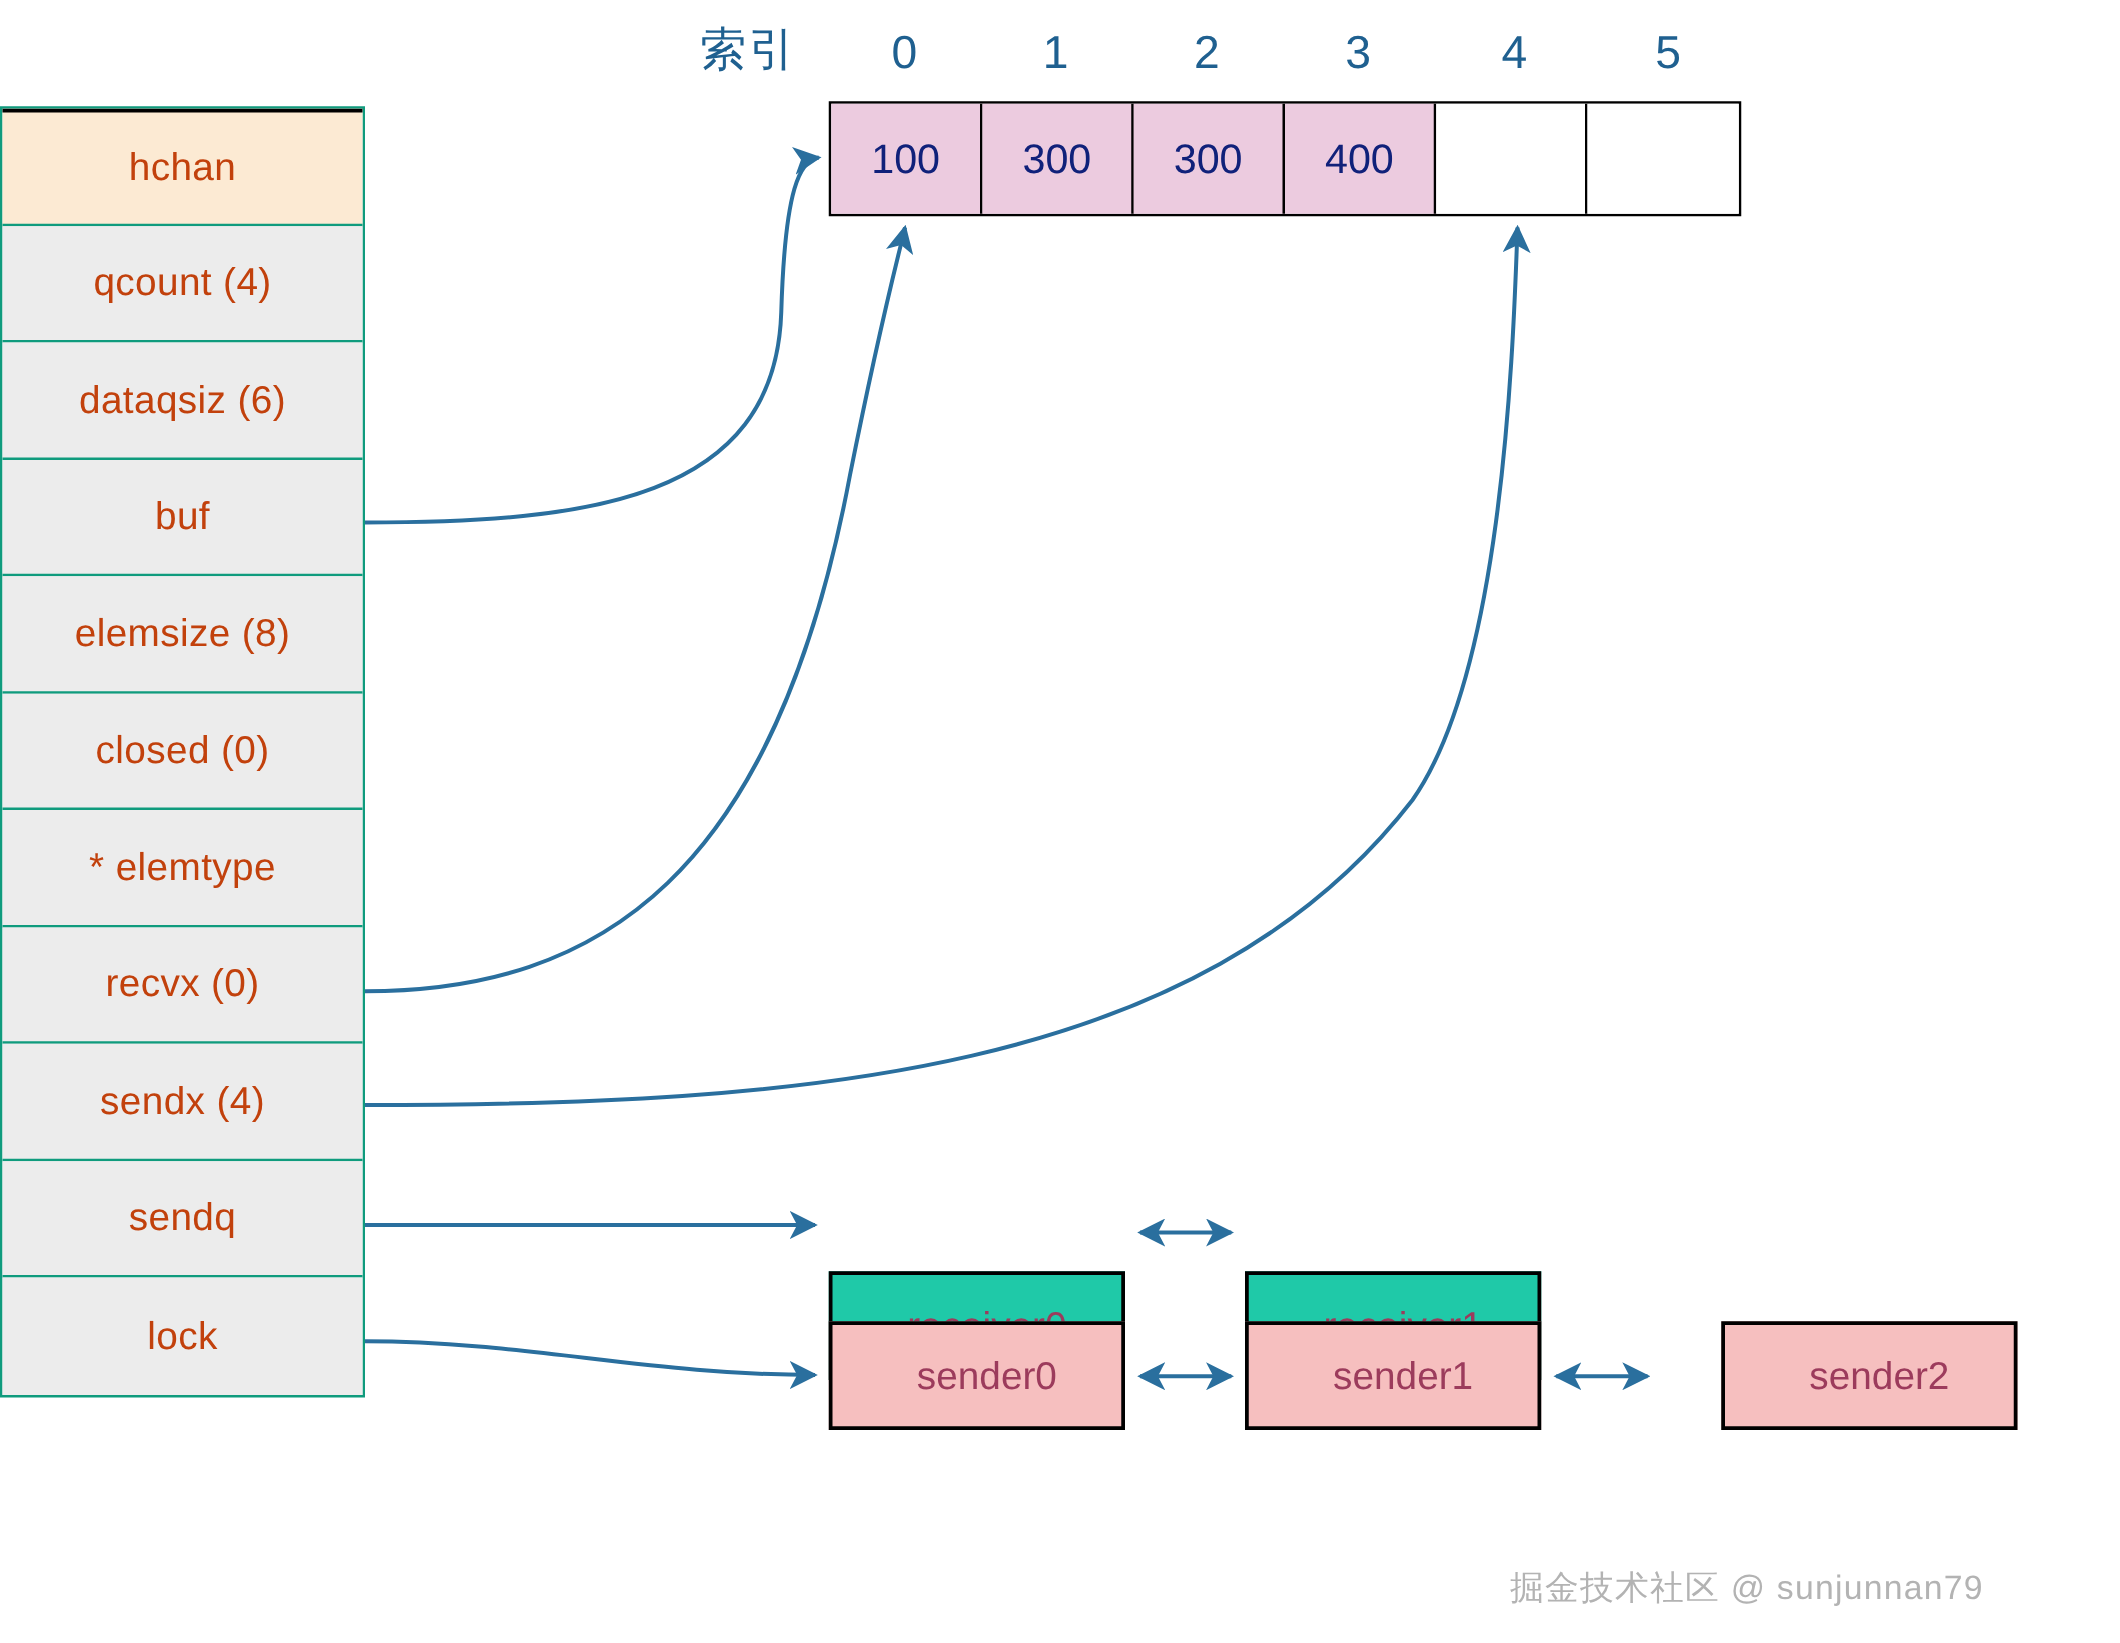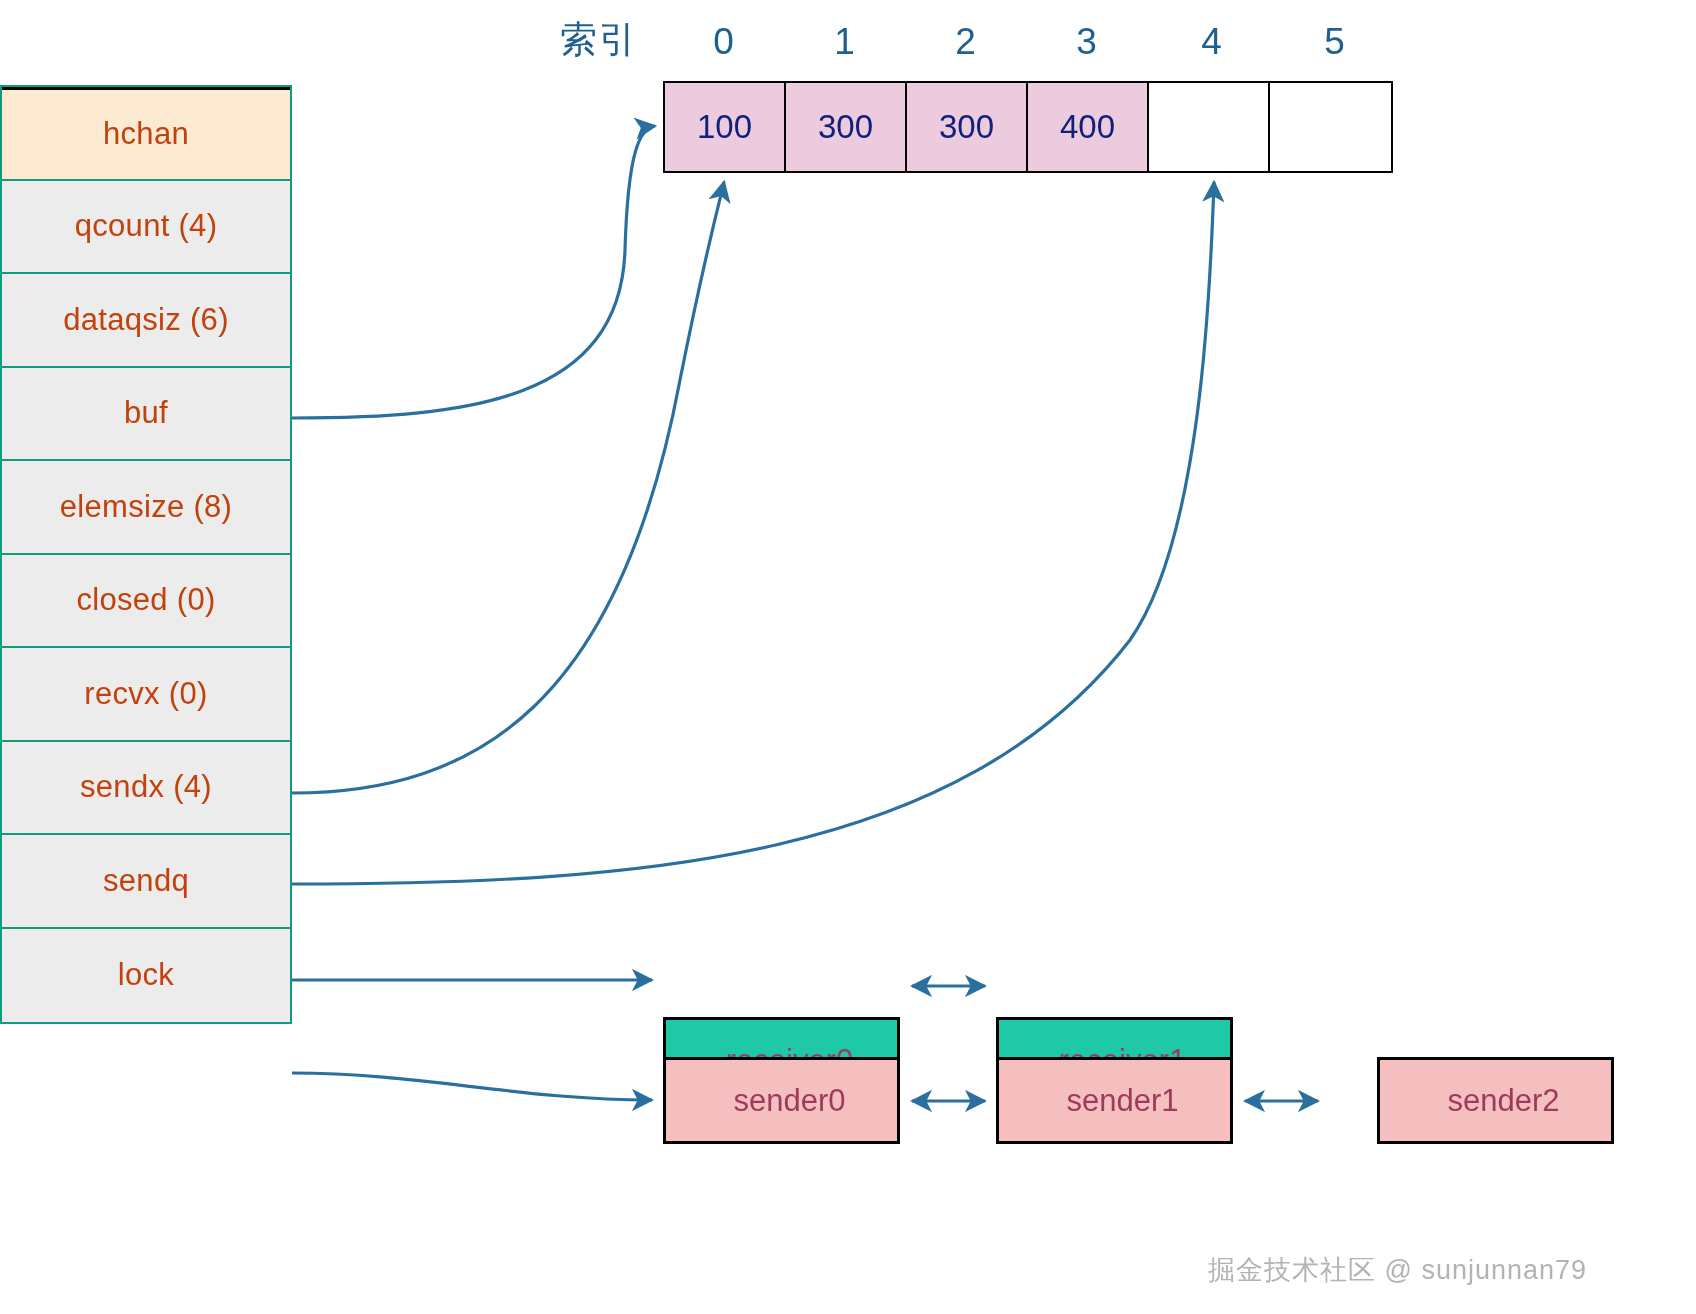--- a/index.html
+++ b/index.html
@@ -150,20 +150,21 @@
   <div class="buf-cell"></div>
 </div>
 
 <div id="hchan-struct">
   <div class="struct-row header">hchan</div>
   <div class="struct-row">qcount (4)</div>
   <div class="struct-row">dataqsiz (6)</div>
   <div class="struct-row">buf</div>
   <div class="struct-row">elemsize (8)</div>
   <div class="struct-row">closed (0)</div>
+  <div class="struct-row">* elemtype</div>
   <div class="struct-row">recvx (0)</div>
   <div class="struct-row">sendx (4)</div>
   <div class="struct-row">sendq</div>
   <div class="struct-row">lock</div>
 </div>
 
 <div class="waiter-box recv" style="left:663px; top:1017px; width:237px; height:87px;">receiver0</div>
 <div class="waiter-box recv" style="left:996px; top:1017px; width:237px; height:87px;">receiver1</div>
 
 <div class="waiter-box send" style="left:663px; top:1057px; width:237px; height:87px;">sender0</div>

